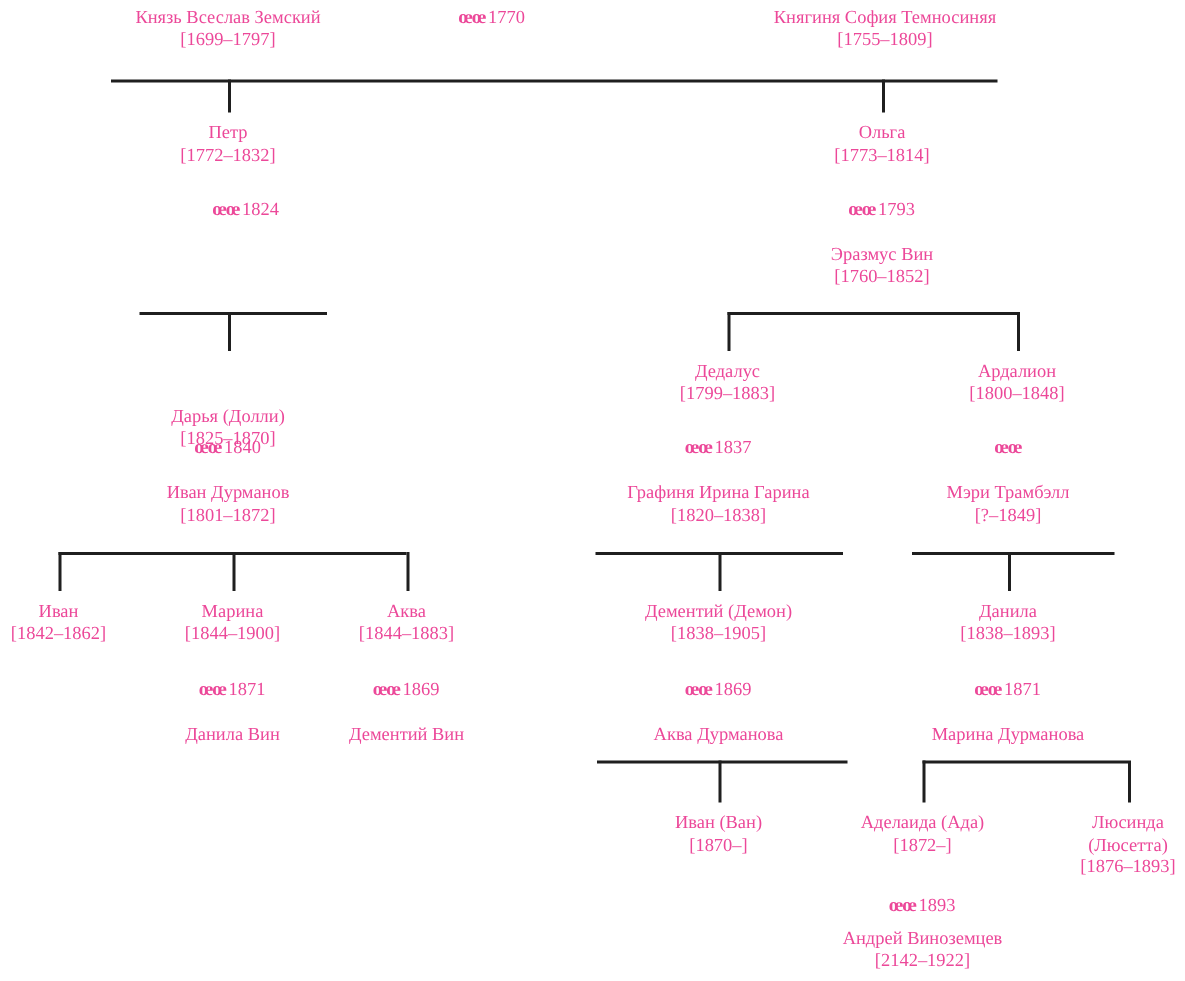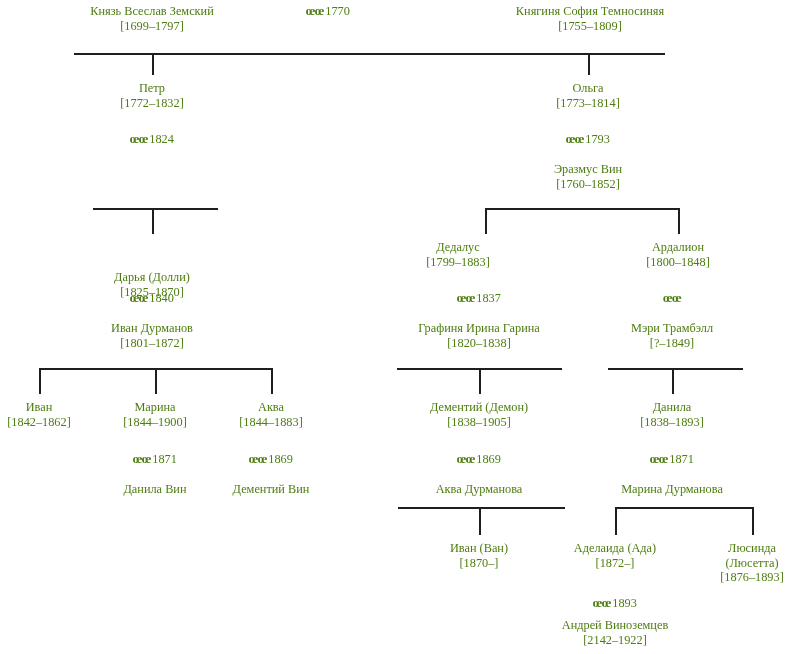--- a/index.html
+++ b/index.html
@@ -6,21 +6,21 @@
     margin: 0;
     padding: 0;
     background: #ffffff;
   }
   #canvas {
     position: relative;
     width: 790px;
     height: 654px;
     background: #ffffff;
     font-family: "Liberation Serif", "DejaVu Serif", serif;
-    color: #4d7c0f;
+    color: #ec4899;
     overflow: hidden;
   }
   .node {
     position: absolute;
     text-align: center;
     font-size: 12.3px;
     line-height: 14.6px;
     white-space: nowrap;
     transform: translateX(-50%);
   }
@@ -101,21 +101,21 @@
       <span class="dt">[1773–1814]</span>
     </div>
     <div class="node" style="left: 588px; top: 162px;">
       <span class="nm">Эразмус Вин</span>
       <span class="dt">[1760–1852]</span>
     </div>
     <div class="node" style="left: 152px; top: 240px; margin-top: 30px;">
       <span class="nm">Дарья (Долли)</span>
       <span class="dt">[1825–1870]</span>
     </div>
-    <div class="node" style="left: 458px; top: 240px;">
+    <div class="node" style="left: 485px; top: 240px;">
       <span class="nm">Дедалус</span>
       <span class="dt">[1799–1883]</span>
     </div>
     <div class="node" style="left: 678px; top: 240px;">
       <span class="nm">Ардалион</span>
       <span class="dt">[1800–1848]</span>
     </div>
     <div class="node" style="left: 152px; top: 321px;">
       <span class="nm">Иван Дурманов</span>
       <span class="dt">[1801–1872]</span>
@@ -171,21 +171,21 @@
     <div class="node" style="left: 615px; top: 618px;">
       <span class="nm">Андрей Виноземцев</span>
       <span class="dt">[2142–1922]</span>
     </div>
     <div class="node" style="left: 752px; top: 541px;">
       <span class="nm">Люсинда</span>
       <span class="nm">(Люсетта)</span>
       <span class="dt">[1876–1893]</span>
     </div>
     <div class="marr" style="left: 328px; top: 4px;"><span class="sym">œœ</span><span class="yr">1770</span></div>
-    <div class="marr" style="left: 152px; top: 132px;"><span class="sym">œœ</span><span class="yr">1824</span></div>
+    <div class="marr" style="left: 164px; top: 132px;"><span class="sym">œœ</span><span class="yr">1824</span></div>
     <div class="marr" style="left: 588px; top: 132px;"><span class="sym">œœ</span><span class="yr">1793</span></div>
     <div class="marr" style="left: 152px; top: 291px;"><span class="sym">œœ</span><span class="yr">1840</span></div>
     <div class="marr" style="left: 479px; top: 291px;"><span class="sym">œœ</span><span class="yr">1837</span></div>
     <div class="marr" style="left: 672px; top: 291px;"><span class="sym">œœ</span></div>
     <div class="marr" style="left: 155px; top: 452px;"><span class="sym">œœ</span><span class="yr">1871</span></div>
     <div class="marr" style="left: 271px; top: 452px;"><span class="sym">œœ</span><span class="yr">1869</span></div>
     <div class="marr" style="left: 479px; top: 452px;"><span class="sym">œœ</span><span class="yr">1869</span></div>
     <div class="marr" style="left: 672px; top: 452px;"><span class="sym">œœ</span><span class="yr">1871</span></div>
     <div class="marr" style="left: 615px; top: 596px;"><span class="sym">œœ</span><span class="yr">1893</span></div>
   </div>

